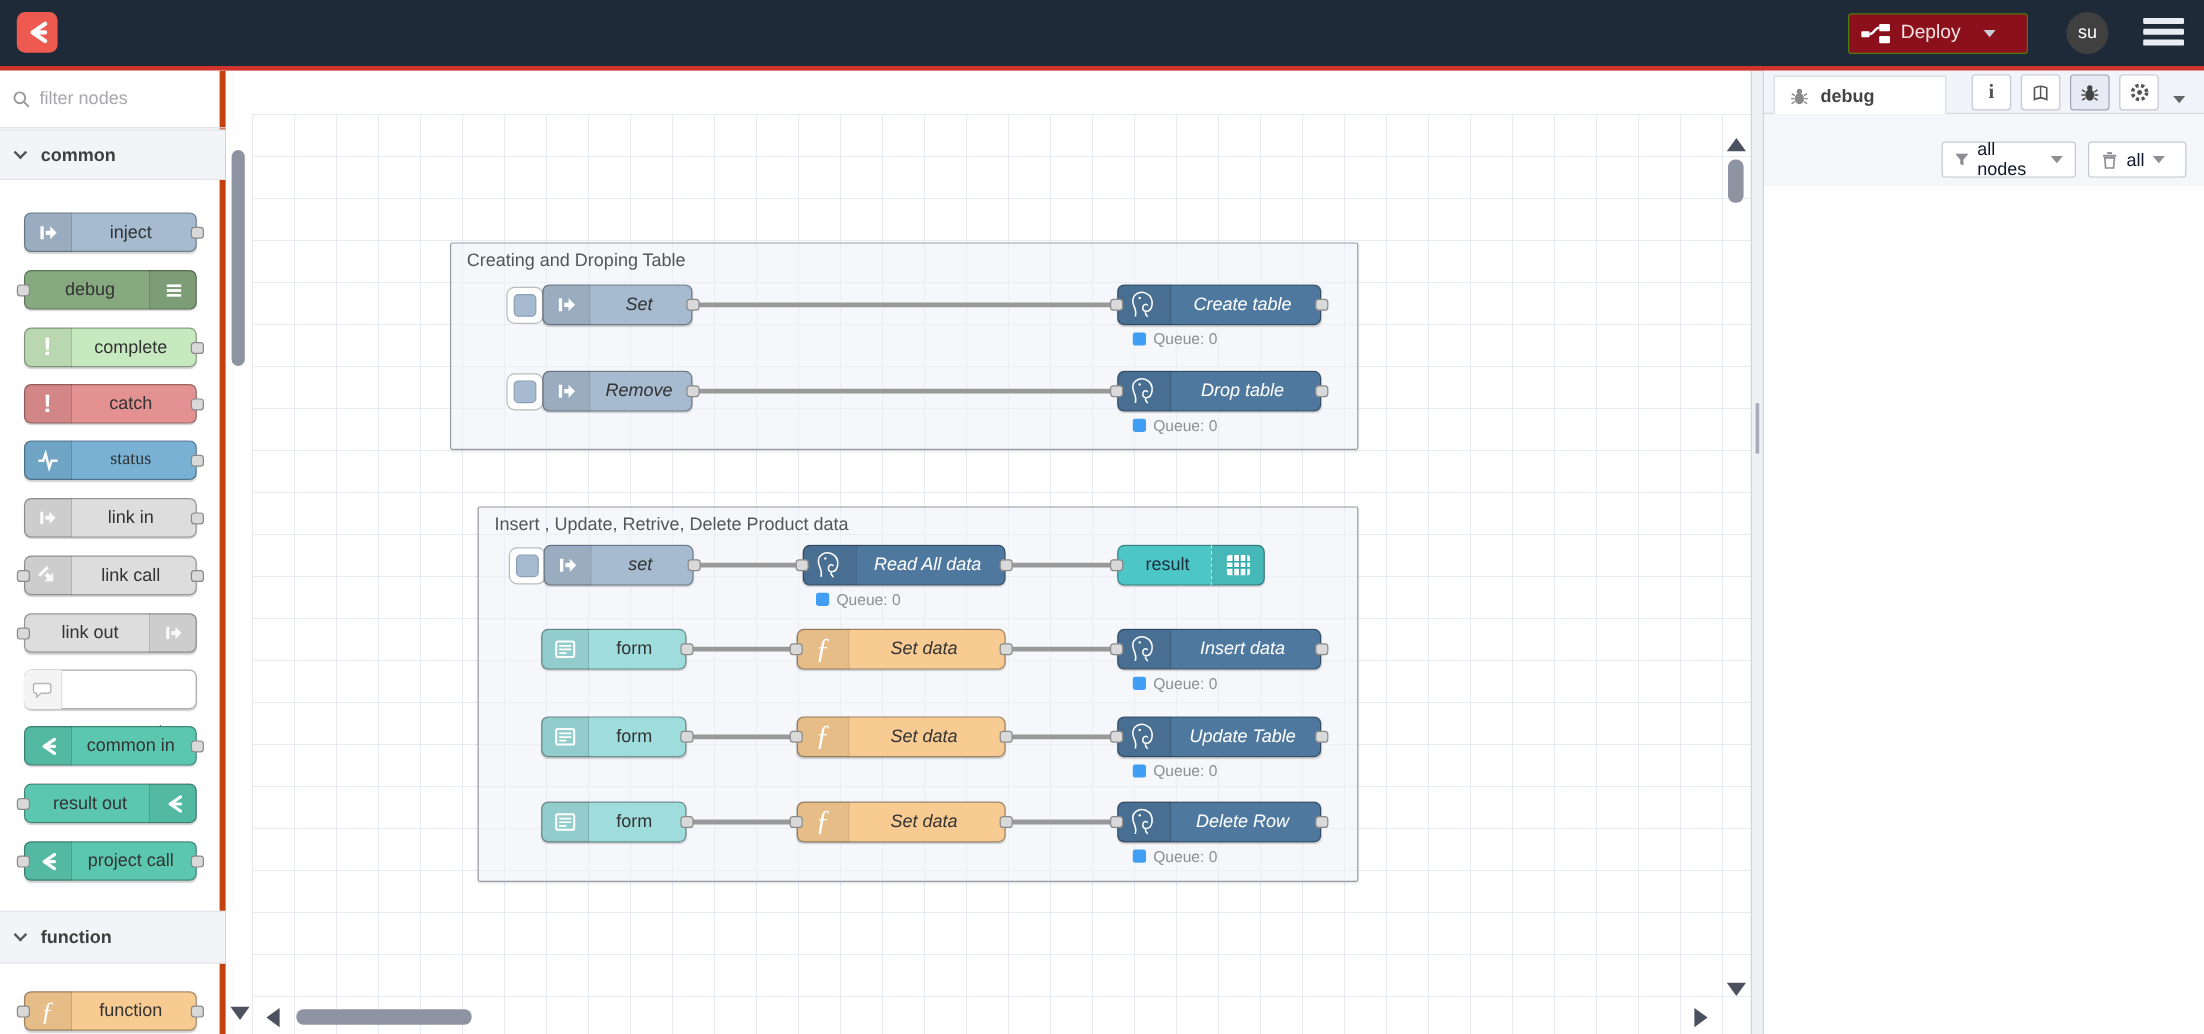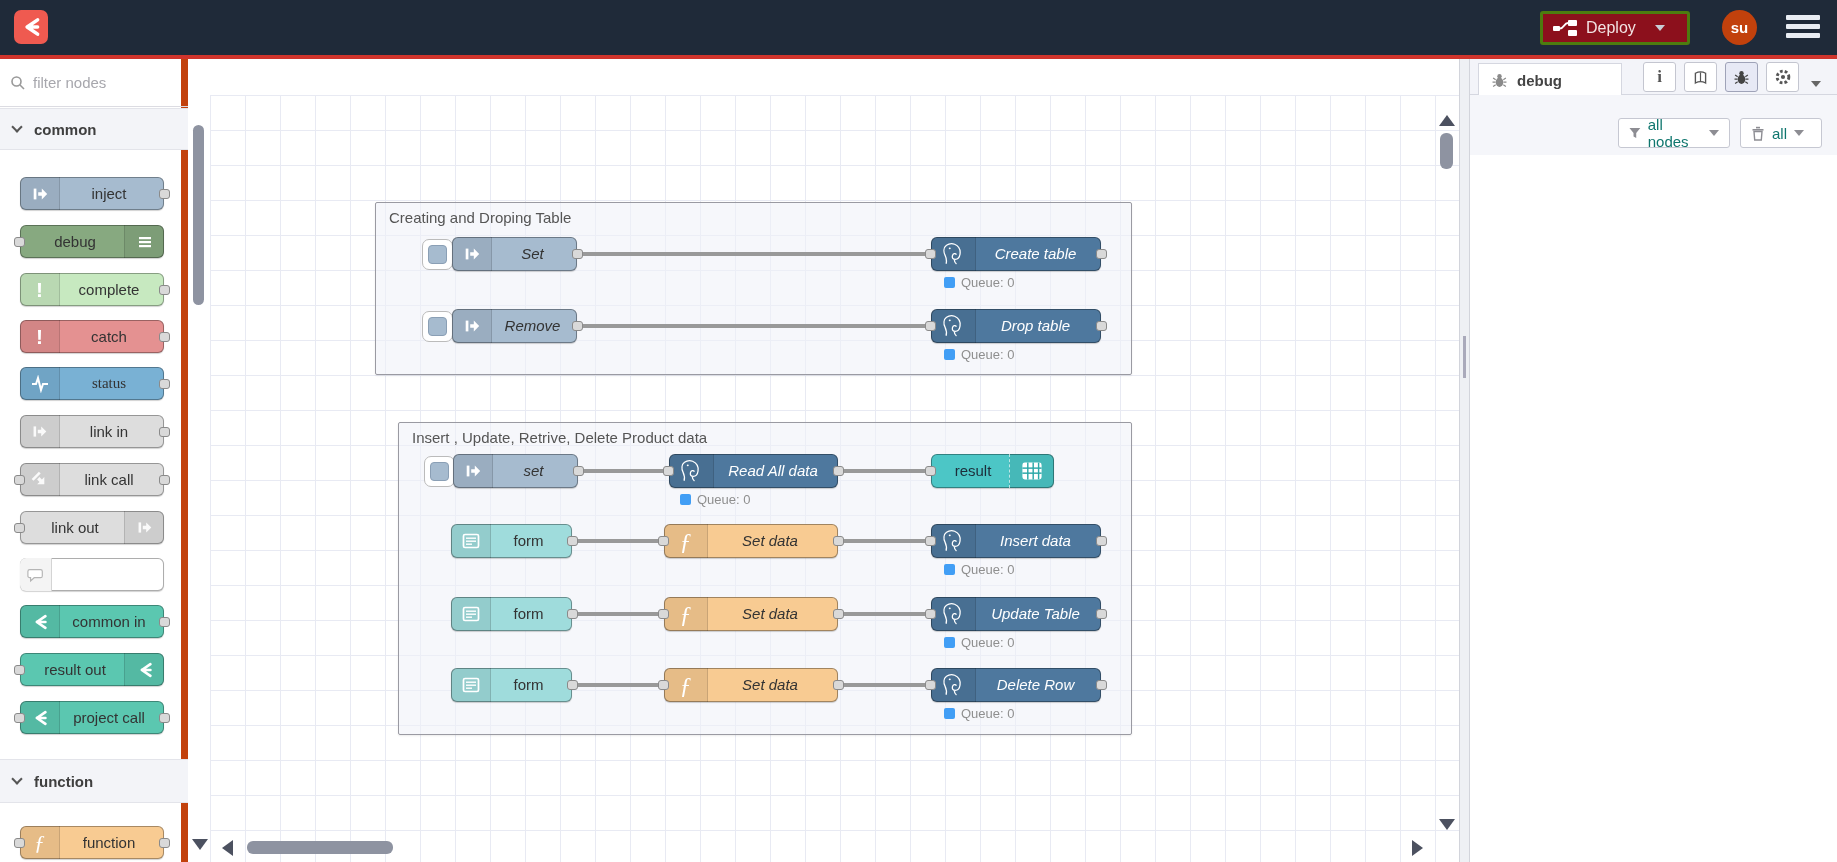--- a/index.html
+++ b/index.html
@@ -6,39 +6,39 @@
   html,body { width:1837px; height:862px; overflow:hidden;
     font-family:"Liberation Sans", sans-serif; background:#fff; }
 
   
   .header { position:relative; height:55px; background:#1f2a39; display:flex; align-items:center; }
   .redline { height:4px; background:#d0342c; }
   .logo { position:absolute; left:14px; top:10px; width:34px; height:34px; background:#ef5a50; border-radius:7px;
           display:flex; align-items:center; justify-content:center; }
   .app-title { position:absolute; left:72px; top:14px; color:#eef1f6; font-size:21px; letter-spacing:.3px; }
   .deploy-btn { position:absolute; left:1540px; top:11px; width:150px; height:34px; background:#8c101c;
-          border:3px solid #4d7c0f; border-radius:3px; display:flex; align-items:center; gap:9px;
+          border:1px solid #4d7c0f; border-radius:3px; display:flex; align-items:center; gap:9px;
           padding:0 10px; color:#f2e3e3; font-size:16px; cursor:pointer; }
   .deploy-btn .dd-tri { margin-left:10px; }
   .avatar { position:absolute; left:1722px; top:10px; width:35px; height:35px; border-radius:50%;
-          background:#c2410c; color:#fff; font-size:15px; font-weight:bold;
+          background:#404040; color:#fff; font-size:15px; font-weight:normal;
           display:flex; align-items:center; justify-content:center; }
   .burger { position:absolute; left:1786px; top:15px; width:34px; cursor:pointer; }
   .burger i { display:block; height:5px; background:#e9edf3; margin-bottom:4px; border-radius:1px; }
 
   .dd-tri { width:0; height:0; border-left:5px solid transparent; border-right:5px solid transparent;
             border-top:6px solid #c9cdd6; display:inline-block; }
   .dd-tri.dark { border-top-color:#666; }
 
   
   .main { position:relative; display:flex; height:803px; }
 
   
   .palette { position:relative; width:210px; background:#fff; flex:none; }
-  .pal-inner { position:absolute; left:0; top:0; bottom:0; width:188px; border-right:7px solid #c2410c; background:#fff; }
+  .pal-inner { position:absolute; left:0; top:0; bottom:0; width:188px; border-right:5px solid #c2410c; background:#fff; }
   .pal-search { position:absolute; left:0; top:0; width:188px; height:48px; border-bottom:1px solid #dcdce2;
             display:flex; align-items:center; padding-left:10px; gap:7px; }
   .pal-search input { border:none; outline:none; font-size:15px; color:#444; width:130px;
             font-family:"Liberation Sans",sans-serif; }
   .pal-search input::placeholder { color:#a7a7ad; }
   .pal-cat { position:absolute; left:0; width:188px; height:42px; background:#f3f4f8;
             border-top:1px solid #e3e4ea; border-bottom:1px solid #e3e4ea;
             display:flex; align-items:center; gap:13px; padding-left:13px; cursor:pointer; }
   .pal-cat .chev { width:8px; height:8px; border-left:2px solid #555; border-bottom:2px solid #555;
             transform:rotate(-45deg); margin-top:-4px; }
@@ -123,21 +123,21 @@
             border-bottom:1px solid #d5d7e0; }
   .sb-tab { position:absolute; left:8px; top:4px; width:144px; height:33px; background:#fff;
             border:1px solid #d5d7e0; border-bottom:none; display:flex; align-items:center; gap:9px;
             padding-left:12px; font-size:15px; font-weight:bold; color:#444; cursor:pointer; }
   .sb-btn { position:absolute; top:3px; width:33px; height:30px; background:#fff; border:1px solid #c4c6d0;
             border-radius:3px; display:flex; align-items:center; justify-content:center; cursor:pointer; }
   .sb-btn.active { background:#e7e9f5; border-color:#9fa3b8; }
   .sb-filterrow { position:absolute; left:0; top:36px; right:0; height:60px; background:#f5f6fa; }
   .pill-btn { position:absolute; top:23px; height:30px; background:#fff; border:1px solid #c6c8d2;
             border-radius:3px; display:flex; align-items:center; gap:7px; padding:0 10px;
-            font-size:15px; color:#0f766e; cursor:pointer; }
+            font-size:15px; color:#0f172a; cursor:pointer; }
   .sb-body { position:absolute; left:0; top:96px; right:0; bottom:0; background:#fff; }
 
   svg { display:block; }
 </style>
 </head>
 <body>
 
 <div class="header">
   <div class="logo">
     <svg width="22" height="22" viewBox="0 0 20 20">

